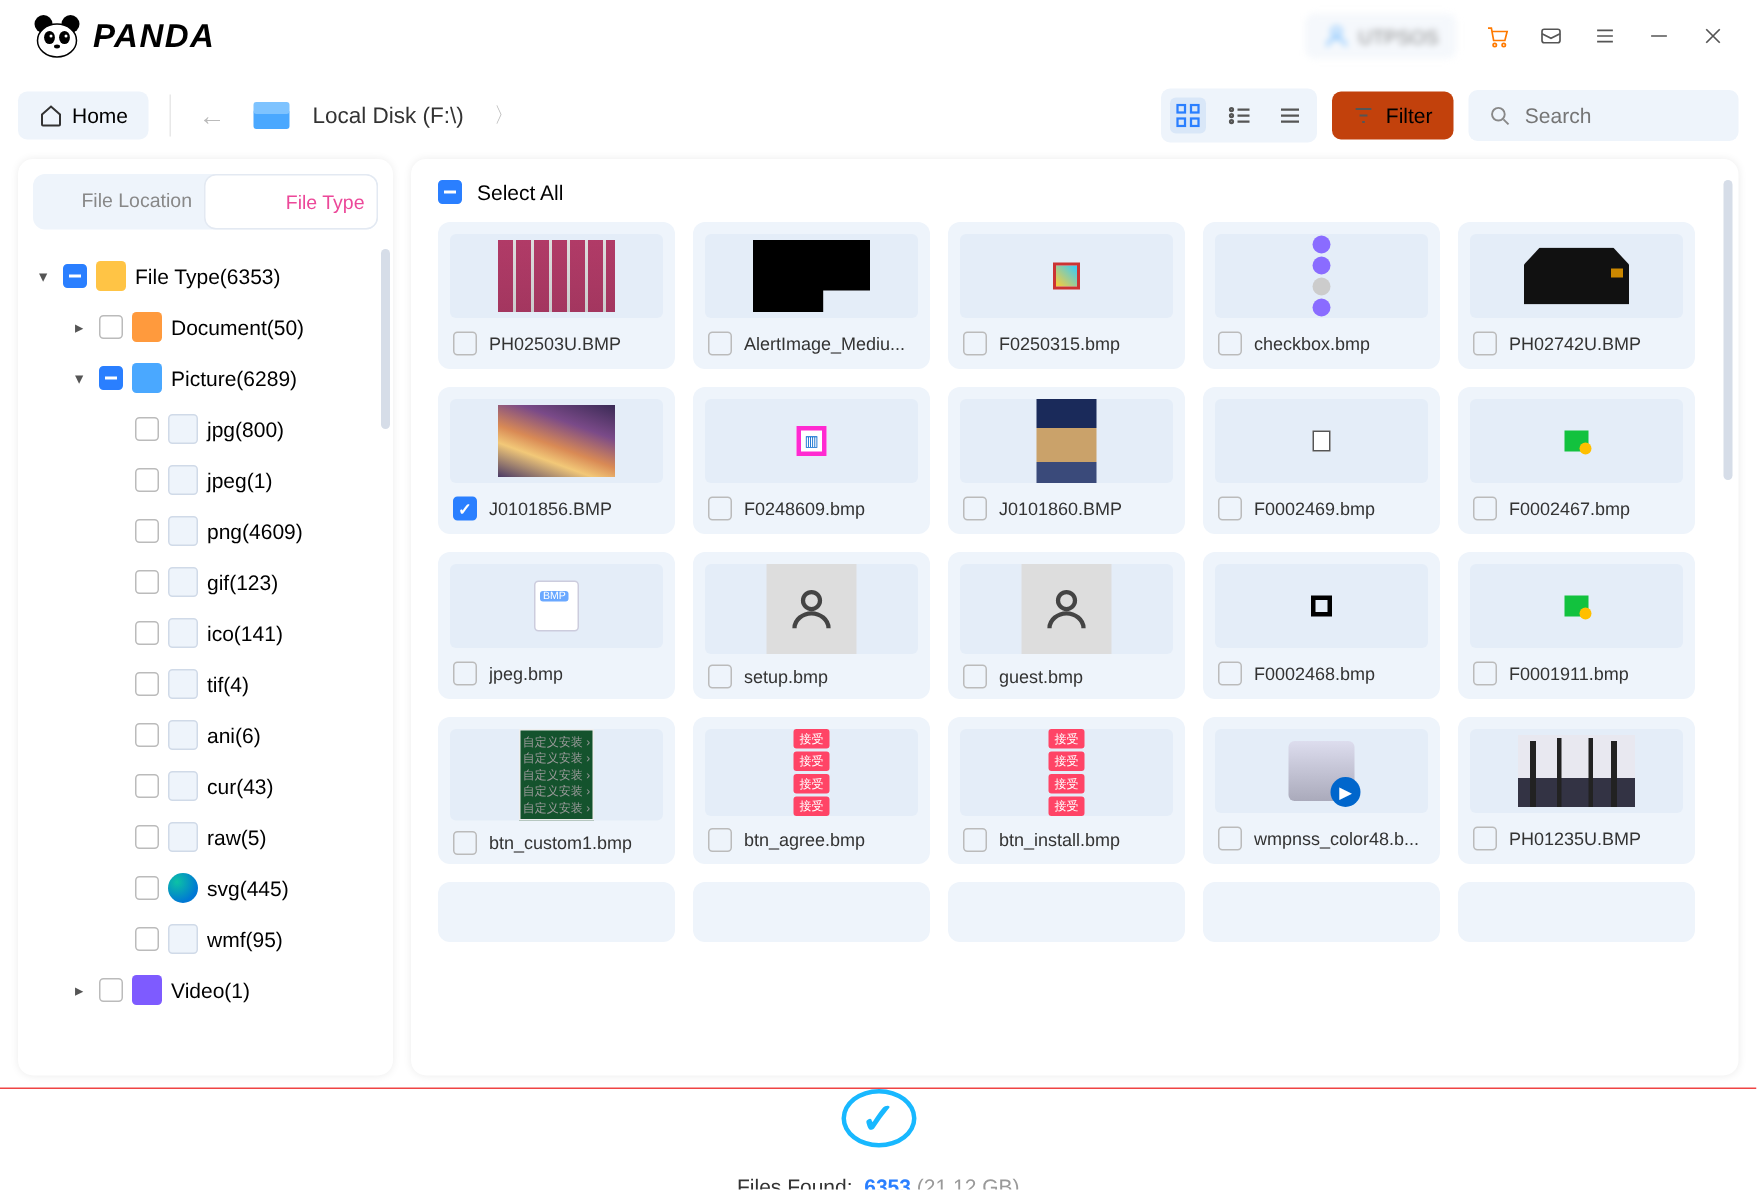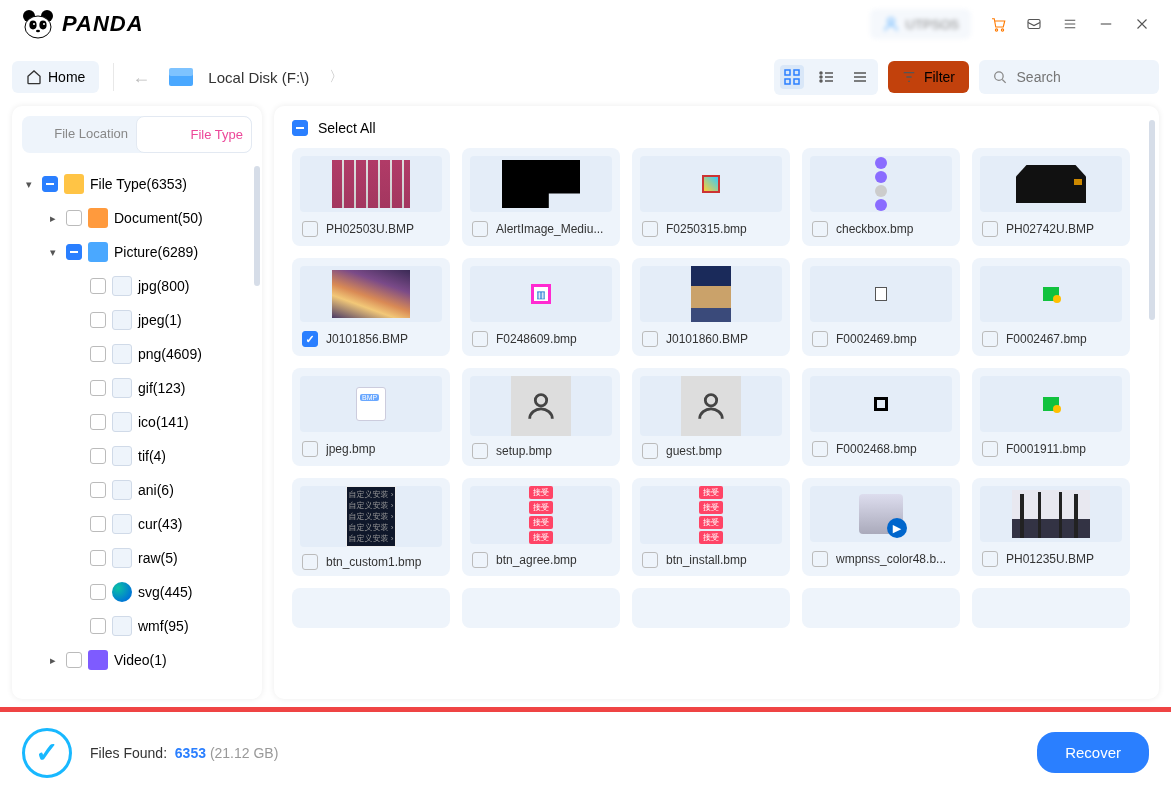--- a/index.html
+++ b/index.html
@@ -51,21 +51,21 @@
 .fico.vid { background: #7e5bff; color: #fff; }
 .side-scroll { position: absolute; right: 2px; top: 60px; width: 6px; height: 120px; background: #d6dde8; border-radius: 4px; }
 .content { flex: 1; background: #fff; border-radius: 10px; box-shadow: 0 0 6px rgba(0,0,0,0.08); padding: 14px 18px; overflow: hidden; position: relative; display: flex; flex-direction: column; }
 .select-all { display: flex; align-items: center; gap: 10px; font-size: 14px; margin-bottom: 12px; }
 .grid { flex: 1; overflow-y: hidden; display: grid; grid-template-columns: repeat(5, 158px); gap: 12px; align-content: start; }
 .card { background: #eef4fb; border-radius: 8px; overflow: hidden; height: 98px; display: flex; flex-direction: column; }
 .card .thumb { flex: 1; background: #e4edf8; display: flex; align-items: center; justify-content: center; margin: 8px 8px 0 8px; border-radius: 4px; }
 .card .cap { height: 34px; display: flex; align-items: center; gap: 8px; padding: 0 10px; font-size: 12px; color: #333; }
 .card .cap span { white-space: nowrap; overflow: hidden; text-overflow: ellipsis; }
 .content-scroll { position: absolute; right: 4px; top: 14px; width: 6px; height: 200px; background: #d6dde8; border-radius: 4px; }
-.footer { height: 86px; display: flex; align-items: center; padding: 0 22px; gap: 18px; border-top: 5px solid #ef4444; margin-top: 8px; }
+.footer { height: 68px; display: flex; align-items: center; padding: 0 22px; gap: 18px; border-top: 1px solid #ef4444; margin-top: 8px; flex-direction: column; }
 .done-circle { width: 50px; height: 50px; border-radius: 50%; border: 3px solid #18b8ff; display: flex; align-items: center; justify-content: center; }
 .done-circle::after { content: "✓"; color: #18b8ff; font-size: 28px; font-weight: bold; }
 .found { font-size: 14px; color: #333; }
 .found .n { color: #2a7fff; font-weight: 600; }
 .found .sz { color: #999; }
 .recover { margin-left: auto; background: #2a7fff; color: #fff; padding: 12px 28px; border-radius: 18px; font-size: 15px; cursor: pointer; border: none; }
 .ph { font-size: 24px; }
 </style>
 </head>
 <body>
@@ -430,21 +430,21 @@
               <span style="position:absolute;right:-2px;bottom:-2px;width:8px;height:8px;background:#ffbf00;border-radius:50%"></span>
             </div>
           </div>
           <div class="cap">
             <span class="cb "></span>
             <span>F0001911.bmp</span>
           </div>
         </div>
         <div class="card">
           <div class="thumb">
-            <div style="font-size:8px;color:#999;line-height:11px;border:1px solid #eee;padding:2px;background:#0f172a">自定义安装 ›<br>自定义安装 ›<br>自定义安装 ›<br>自定义安装 ›<br>自定义安装 ›</div>
+            <div style="font-size:8px;color:#999;line-height:11px;border:1px solid #eee;padding:2px;background:#14532d">自定义安装 ›<br>自定义安装 ›<br>自定义安装 ›<br>自定义安装 ›<br>自定义安装 ›</div>
           </div>
           <div class="cap">
             <span class="cb "></span>
             <span>btn_custom1.bmp</span>
           </div>
         </div>
         <div class="card">
           <div class="thumb">
             <div style="display:flex;flex-direction:column;gap:2px">
               <span style="font-size:8px;background:#f46;color:#fff;padding:1px 4px;border-radius:2px">接受</span>

